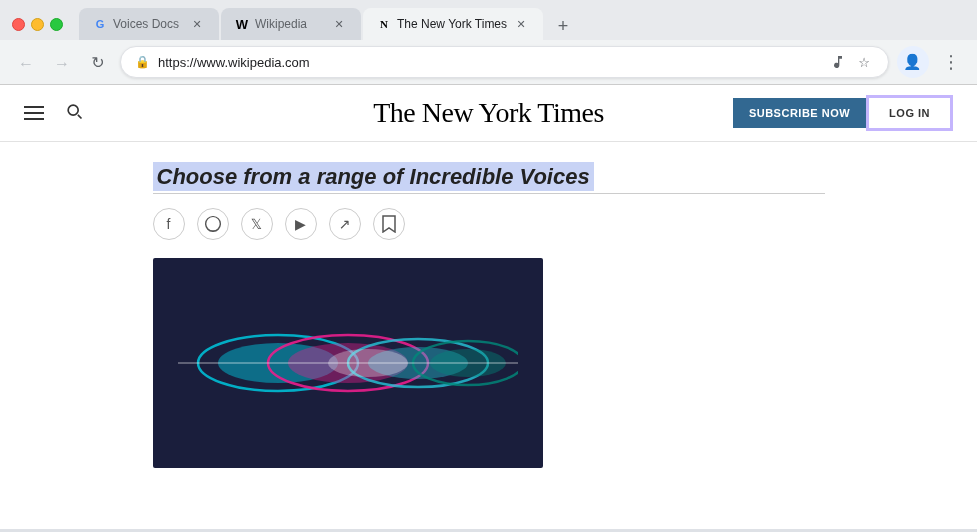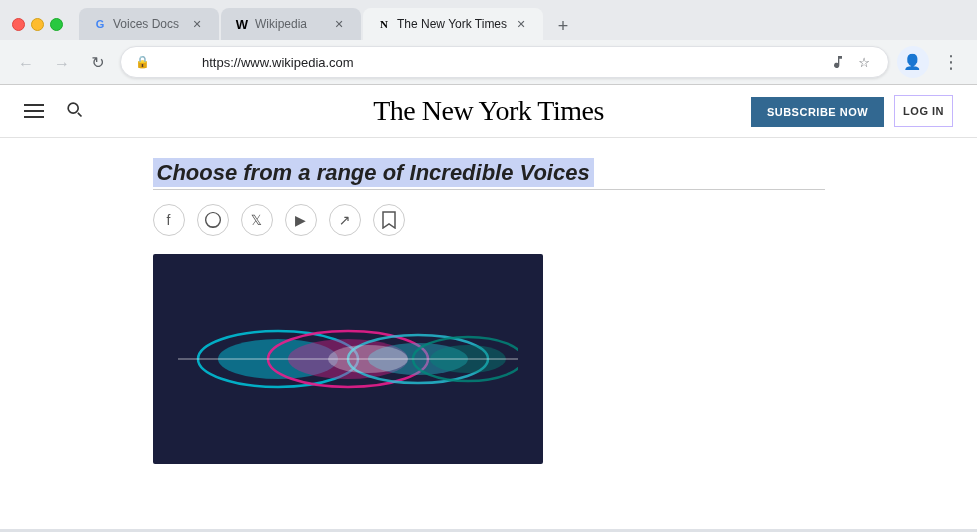--- a/index.html
+++ b/index.html
@@ -139,21 +139,20 @@
     }
 
     .address-lock {
       color: #5f6368;
       font-size: 12px;
     }
 
     .address-text {
       flex: 1;
       color: #202124;
-      margin-left: 44px;
     }
 
     .address-icons {
       display: flex;
       align-items: center;
       gap: 6px;
       color: #5f6368;
     }
 
     .address-icon {
@@ -229,41 +228,41 @@
       font-family: 'Times New Roman', Times, serif;
       font-size: 28px;
       color: #000;
       white-space: nowrap;
       letter-spacing: -0.5px;
     }
 
     .nyt-actions {
       margin-left: auto;
       display: flex;
-      gap: 10px;
-      align-items: flex-end;
+      gap: 0;
+      align-items: center;
     }
 
     .nyt-btn-subscribe {
       background: #326891;
       color: white;
       border: none;
       padding: 9px 16px;
       font-size: 11px;
       font-weight: bold;
       letter-spacing: 0.5px;
       cursor: pointer;
       text-transform: uppercase;
     }
 
     .nyt-btn-login {
       background: white;
       color: #333;
-      border: 1px solid #c4b5fd;
-      padding: 9px 8px;
+      border: 3px solid #c4b5fd;
+      padding: 9px 20px;
       font-size: 11px;
       font-weight: bold;
       letter-spacing: 0.5px;
       cursor: pointer;
       text-transform: uppercase;
     }
 
     
     .article-content {
       padding: 20px 24px;

